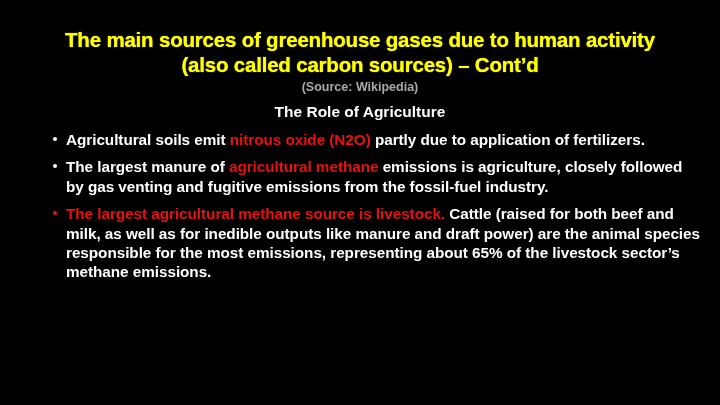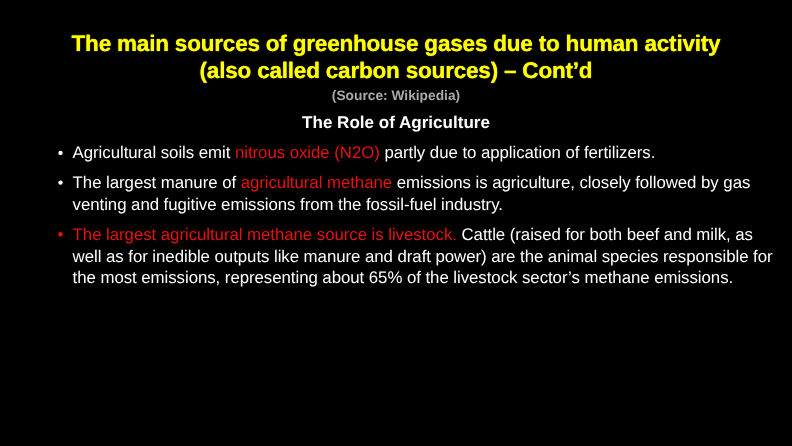--- a/index.html
+++ b/index.html
@@ -65,21 +65,21 @@
     top: 130px;
     left: 44px;
     width: 660px;
   }
   .bullet-item {
     position: relative;
     padding-left: 22px;
     margin-bottom: 8px;
     color: #FFFFFF;
     font-size: 15.3px;
-    font-weight: normal;
+    font-weight: bold;
     line-height: 19.4px;
     letter-spacing: -0.05px;
   }
   .bullet-item:last-child {
     margin-bottom: 17px;
   }
   .bullet-dot {
     position: absolute;
     left: 9px;
     top: 7px;

